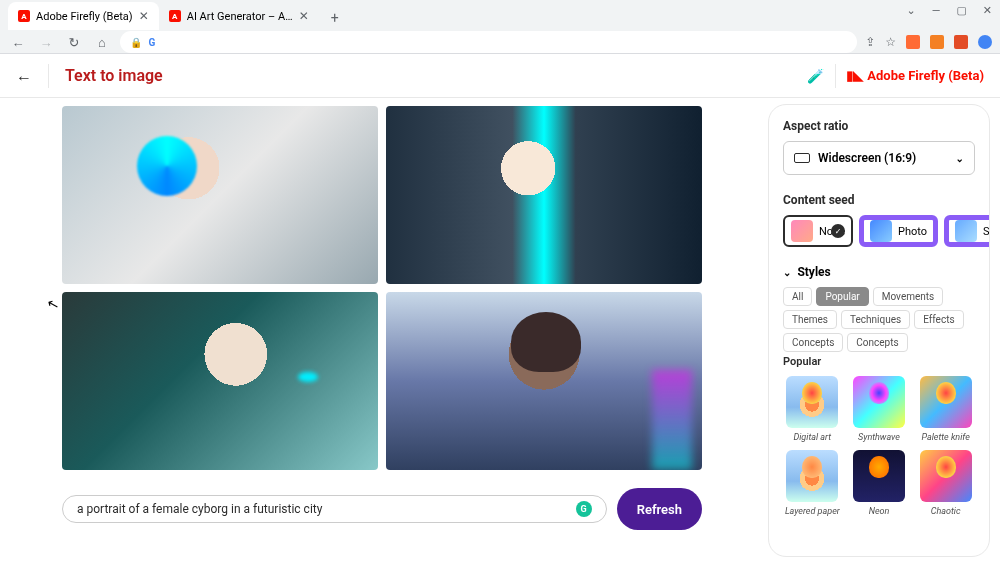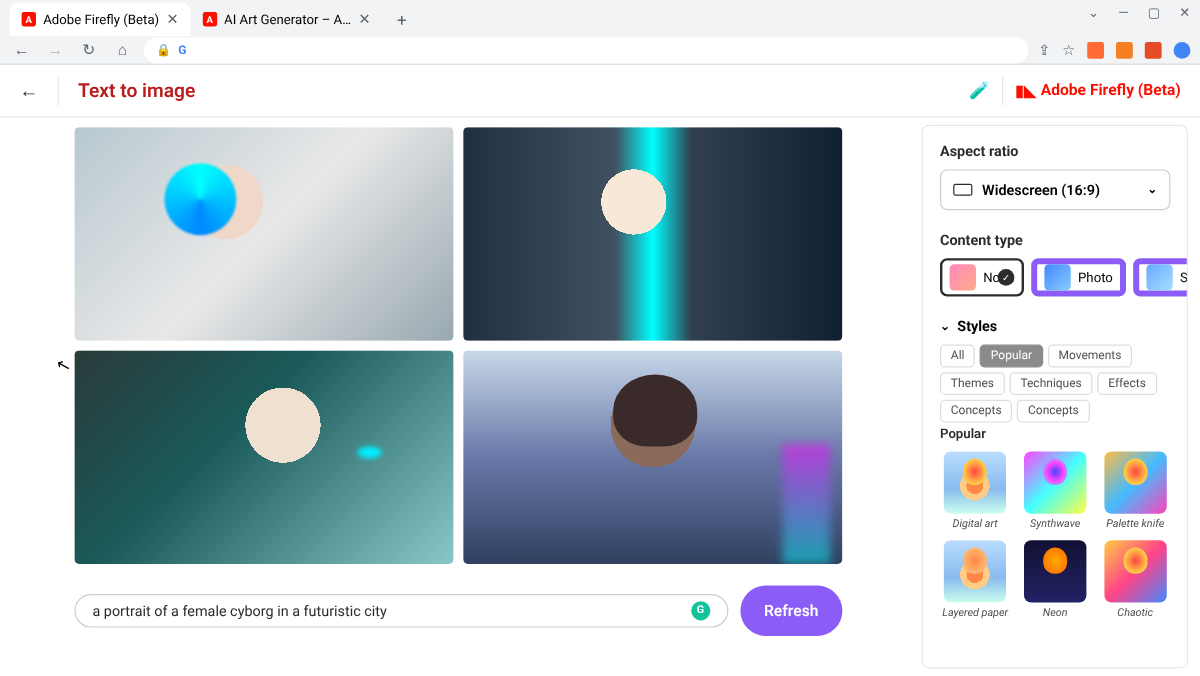--- a/index.html
+++ b/index.html
@@ -44,24 +44,24 @@
 .gen-img.i3 { background: radial-gradient(circle at 55% 35%, #f0e0d0 15%, transparent 15%), linear-gradient(135deg, #2a3a3a 0%, #1a5a5a 40%, #88c8c8 100%); }
 .gen-img.i3::before { content:''; position:absolute; right:60px; top:80px; width:20px; height:10px; background:#0ef; border-radius:50%; filter: blur(2px); }
 .gen-img.i4 { background: radial-gradient(circle at 50% 35%, #8a6a5a 18%, transparent 18%), linear-gradient(180deg, #c8d8e8 0%, #6878a8 50%, #304060 100%); }
 .gen-img.i4::after { content:''; position:absolute; right:10px; bottom:0; width:40px; height:100px; background: linear-gradient(#f0f,#0ff); opacity:0.5; filter: blur(4px); }
 .gen-img.i4::before { content:''; position:absolute; left:125px; top:20px; width:70px; height:60px; background: #3a2a2a; border-radius: 50% 50% 40% 40%; }
 
 .prompt-bar { margin-top: 18px; width: 640px; display: flex; align-items: center; gap: 10px; }
 .prompt-input-wrap { flex: 1; height: 28px; border: 1px solid #ccc; border-radius: 21px; display: flex; align-items: center; padding: 0 14px; gap: 8px; }
 .prompt-input { flex: 1; border: none; outline: none; font-size: 12px; color: #2c2c2c; }
 .grammarly { width: 16px; height: 16px; border-radius: 50%; background: #15c39a; display: flex; align-items: center; justify-content: center; color: #fff; font-size: 9px; font-weight: bold; }
-.refresh-btn { height: 42px; padding: 0 20px; background: #8b5cf6; color: #fff; border-radius: 21px; border: none; font-size: 13px; font-weight: 600; display: flex; align-items: center; }
-
-
-.side-panel { width: 222px; border: 1px solid #e8e8e8; border-radius: 6px; margin: 6px 10px 6px 0; padding: 14px; overflow-y: auto; position: relative; }
+.refresh-btn { height: 42px; padding: 0 20px; background: #4c1d95; color: #fff; border-radius: 21px; border: none; font-size: 13px; font-weight: 600; display: flex; align-items: center; }
+
+
+.side-panel { width: 222px; border: 1px solid #e8e8e8; border-radius: 18px; margin: 6px 10px 6px 0; padding: 14px; overflow-y: auto; position: relative; }
 .side-panel::-webkit-scrollbar { width: 8px; }
 .side-panel::-webkit-scrollbar-thumb { background: #ccc; border-radius: 4px; }
 .panel-label { font-size: 12px; font-weight: 700; color: #2c2c2c; margin-bottom: 8px; }
 .aspect-select { width: 100%; height: 34px; border: 1px solid #ccc; border-radius: 6px; display: flex; align-items: center; padding: 0 10px; justify-content: space-between; font-size: 12px; font-weight: 600; margin-bottom: 18px; }
 .aspect-left { display: flex; align-items: center; gap: 8px; }
 .aspect-icon { width: 16px; height: 10px; border: 1.5px solid #2c2c2c; border-radius: 2px; }
 .chev { font-size: 10px; }
 
 .content-grid { display: grid; grid-template-columns: 1fr 1fr 1fr 1fr; gap: 6px; margin-bottom: 18px; }
 .ct-tile { height: 32px; border: 5px solid #8b5cf6; border-radius: 6px; display: flex; align-items: center; padding: 0 6px; gap: 6px; font-size: 11px; position: relative; }
@@ -175,21 +175,21 @@
   <div class="side-panel">
     <div class="panel-label">Aspect ratio</div>
     <div class="aspect-select">
       <div class="aspect-left">
         <div class="aspect-icon"></div>
         <span>Widescreen (16:9)</span>
       </div>
       <span class="chev">⌄</span>
     </div>
 
-    <div class="panel-label">Content type</div>
+    <div class="panel-label">Content seed</div>
     <div class="content-grid">
       <div class="ct-tile selected">
         <div class="ct-thumb none"></div>
         <span>None</span>
         <div class="ct-check">✓</div>
       </div>
       <div class="ct-tile">
         <div class="ct-thumb photo"></div>
         <span>Photo</span>
       </div>

